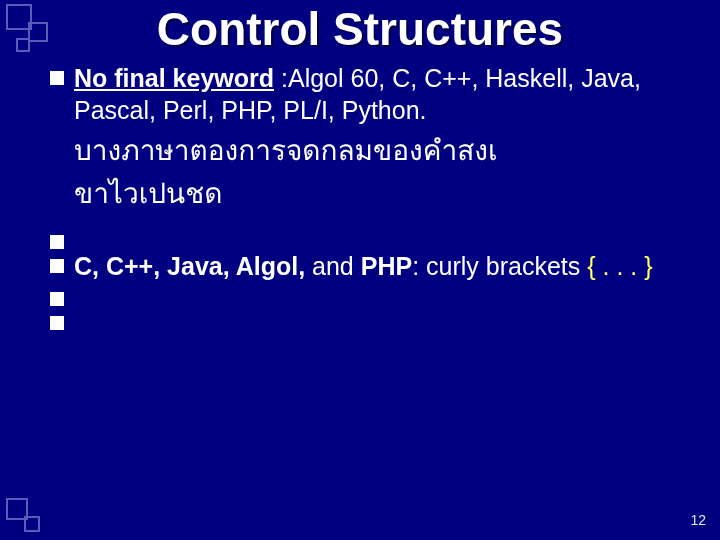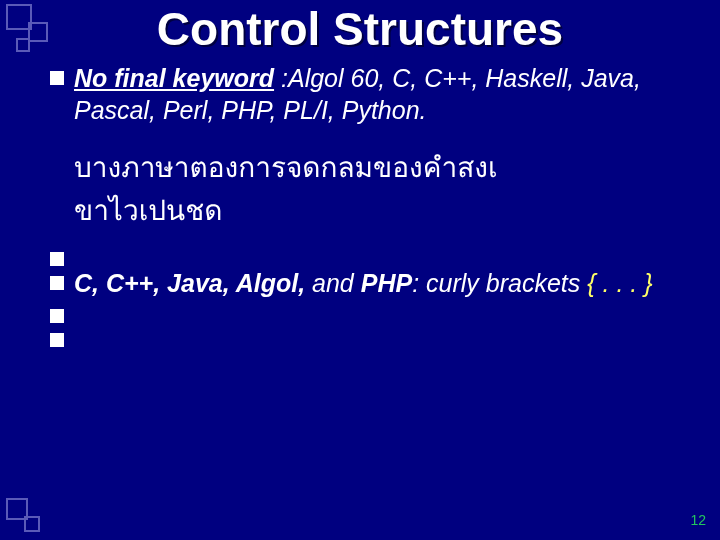--- a/index.html
+++ b/index.html
@@ -65,39 +65,38 @@
     flex: 0 0 auto;
     width: 14px;
     height: 14px;
     background: #ffffff;
     margin-top: 9px;
     margin-right: 10px;
   }
   .bullet-text {
     font-size: 25px;
     line-height: 1.28;
-    font-style: italic;
   }
   .thai-block {
     font-size: 28px;
     line-height: 1.55;
-    margin-top: 20px;
+    margin-top: 3px;
     margin-bottom: 10px;
     padding-left: 24px;
     font-family: Tahoma, sans-serif;
   }
   .ul { text-decoration: underline; font-weight: bold; }
   .b { font-weight: bold; }
   .yellow { color: #ffff66; }
   .page-num {
     position: absolute;
     right: 14px;
     bottom: 12px;
     font-size: 14px;
-    color: #22c55e;
+    color: #e5e5e5;
   }
   .group2 .bullet-row { margin-bottom: 1px; }
 </style>
 </head>
 <body>
 
 <div class="slide">
 
   <div class="deco-squares">
     <span class="sq1"></span>

